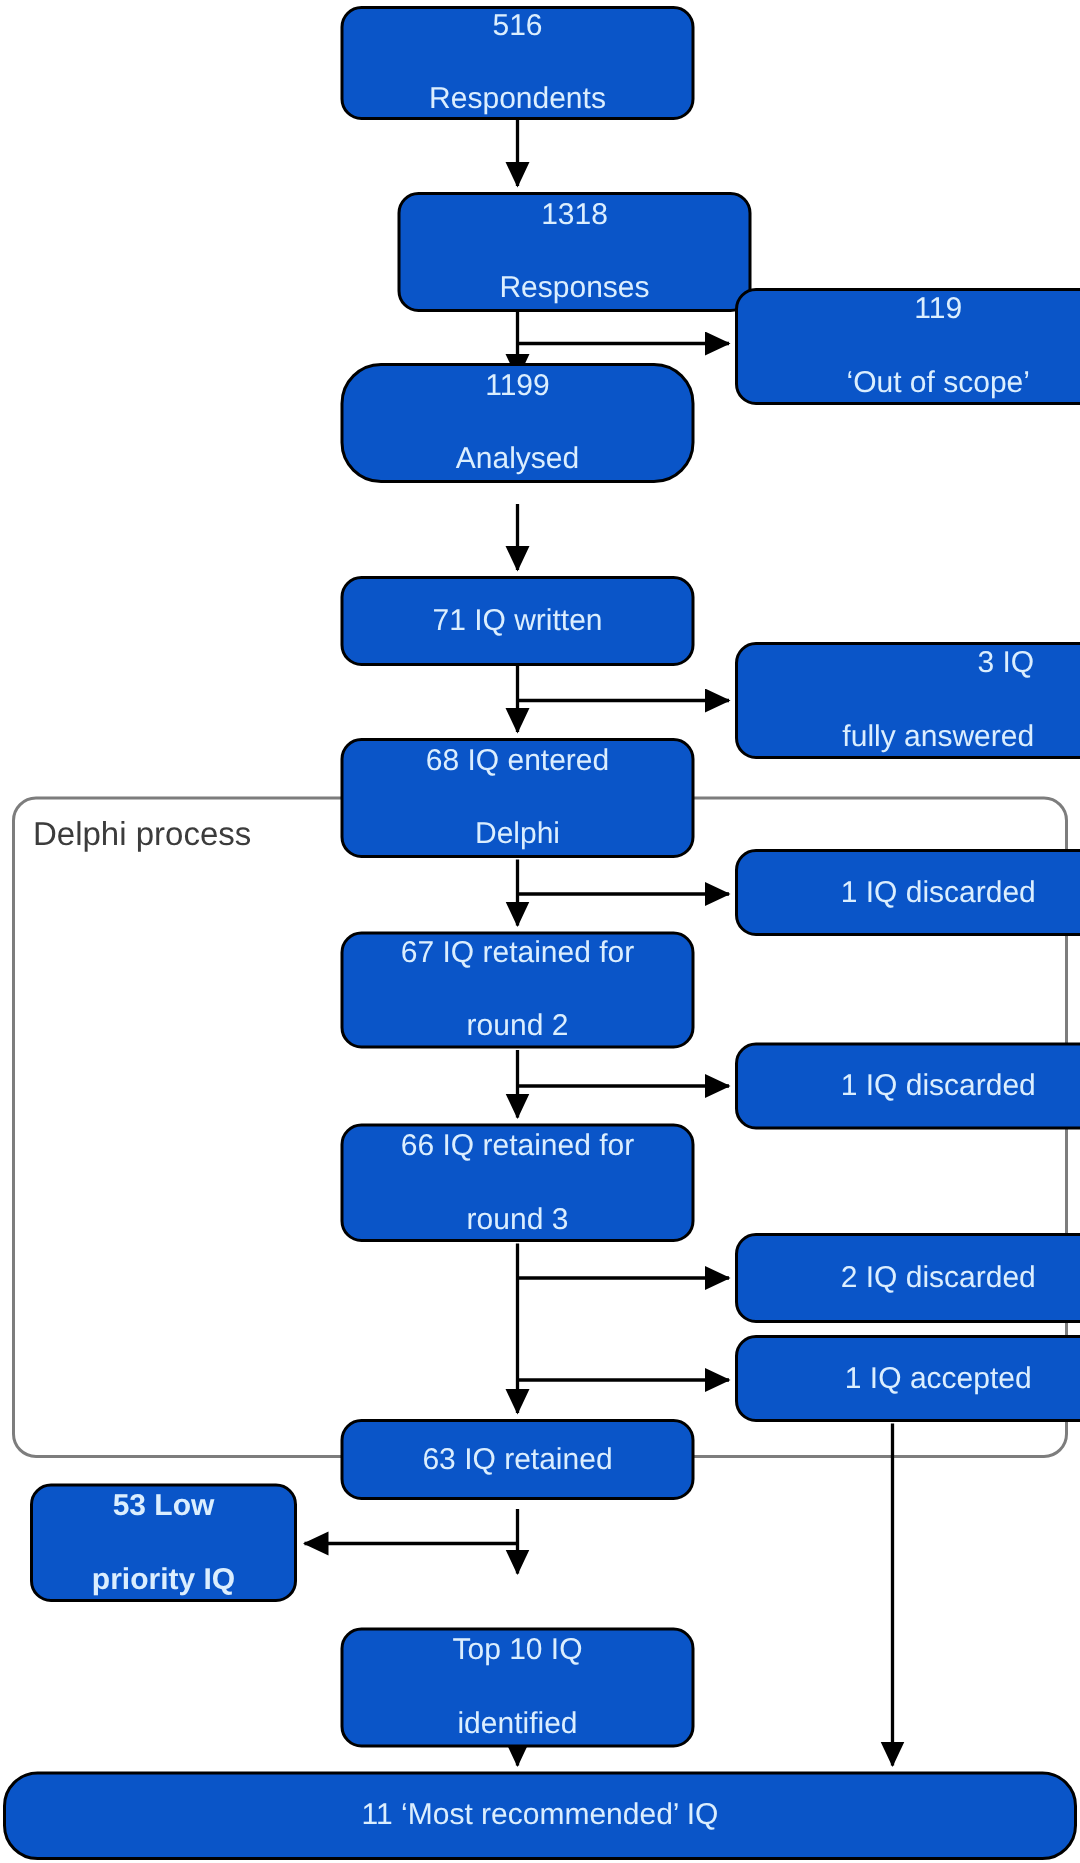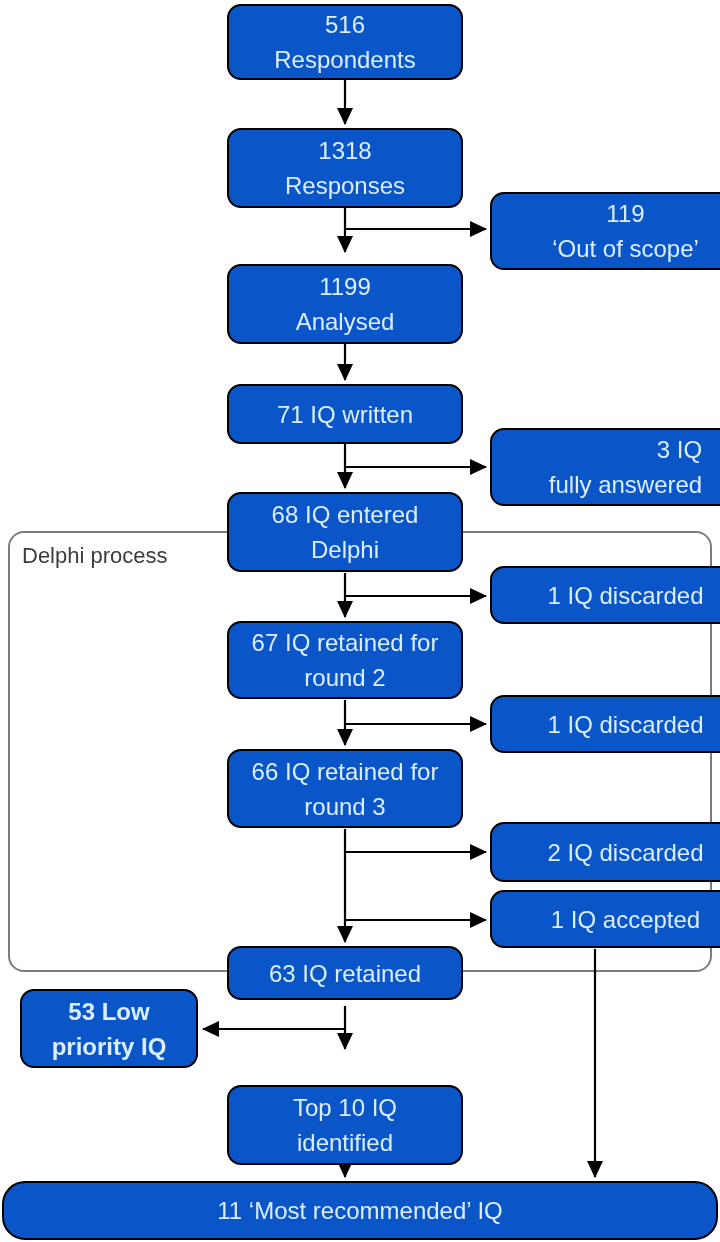--- a/index.html
+++ b/index.html
@@ -50,22 +50,22 @@
   svg.arrows .ah {
     fill: var(--arrow, #000000);
   }
   .box {
     position: absolute;
     background: var(--box-fill, #0a55c8);
     border: 2.5px solid var(--box-border, #000000);
     border-radius: 14px;
     box-sizing: border-box;
     color: var(--box-text, #dbeefe);
-    font-size: 24px;
-    line-height: 35px;
+    font-size: 20px;
+    line-height: 49px;
     display: flex;
     align-items: center;
     justify-content: center;
     text-align: center;
     white-space: pre-line;
     z-index: 4;
   }
   
   .main-col { left: 227px; width: 236px; }
   
@@ -109,23 +109,23 @@
     <line x1="345" y1="1006" x2="345" y2="1049" marker-end="url(#ah)"></line>
     <line x1="345" y1="1029" x2="203" y2="1029" marker-end="url(#ah)"></line>
 
     <line x1="345" y1="1134" x2="345" y2="1177" marker-end="url(#ah)"></line>
 
     <line x1="595" y1="949" x2="595" y2="1177" marker-end="url(#ah)"></line>
   </svg>
 
   <div class="box main-col" style="top:4px;height:76px;">516
 Respondents</div>
-  <div class="box main-col" style="top:128px;height:80px;">1318
+  <div class="box main-col" style="top:128px;height:80px;margin-left:38px;">1318
 Responses</div>
-  <div class="box main-col" style="top:264px;height:80px;">1199
+  <div class="box main-col" style="top:242px;height:80px;border-radius:27px;">1199
 Analysed</div>
   <div class="box main-col" style="top:384px;height:60px;text-align:right;">71 IQ written</div>
   <div class="box main-col" style="top:492px;height:80px;">68 IQ entered
 Delphi</div>
   <div class="box main-col" style="top:621px;height:78px;">67 IQ retained for
 round 2</div>
   <div class="box main-col" style="top:749px;height:79px;">66 IQ retained for
 round 3</div>
   <div class="box main-col" style="top:946px;height:54px;">63 IQ retained</div>
   <div class="box main-col" style="top:1053px;height:80px;margin-top:32px;">Top 10 IQ

